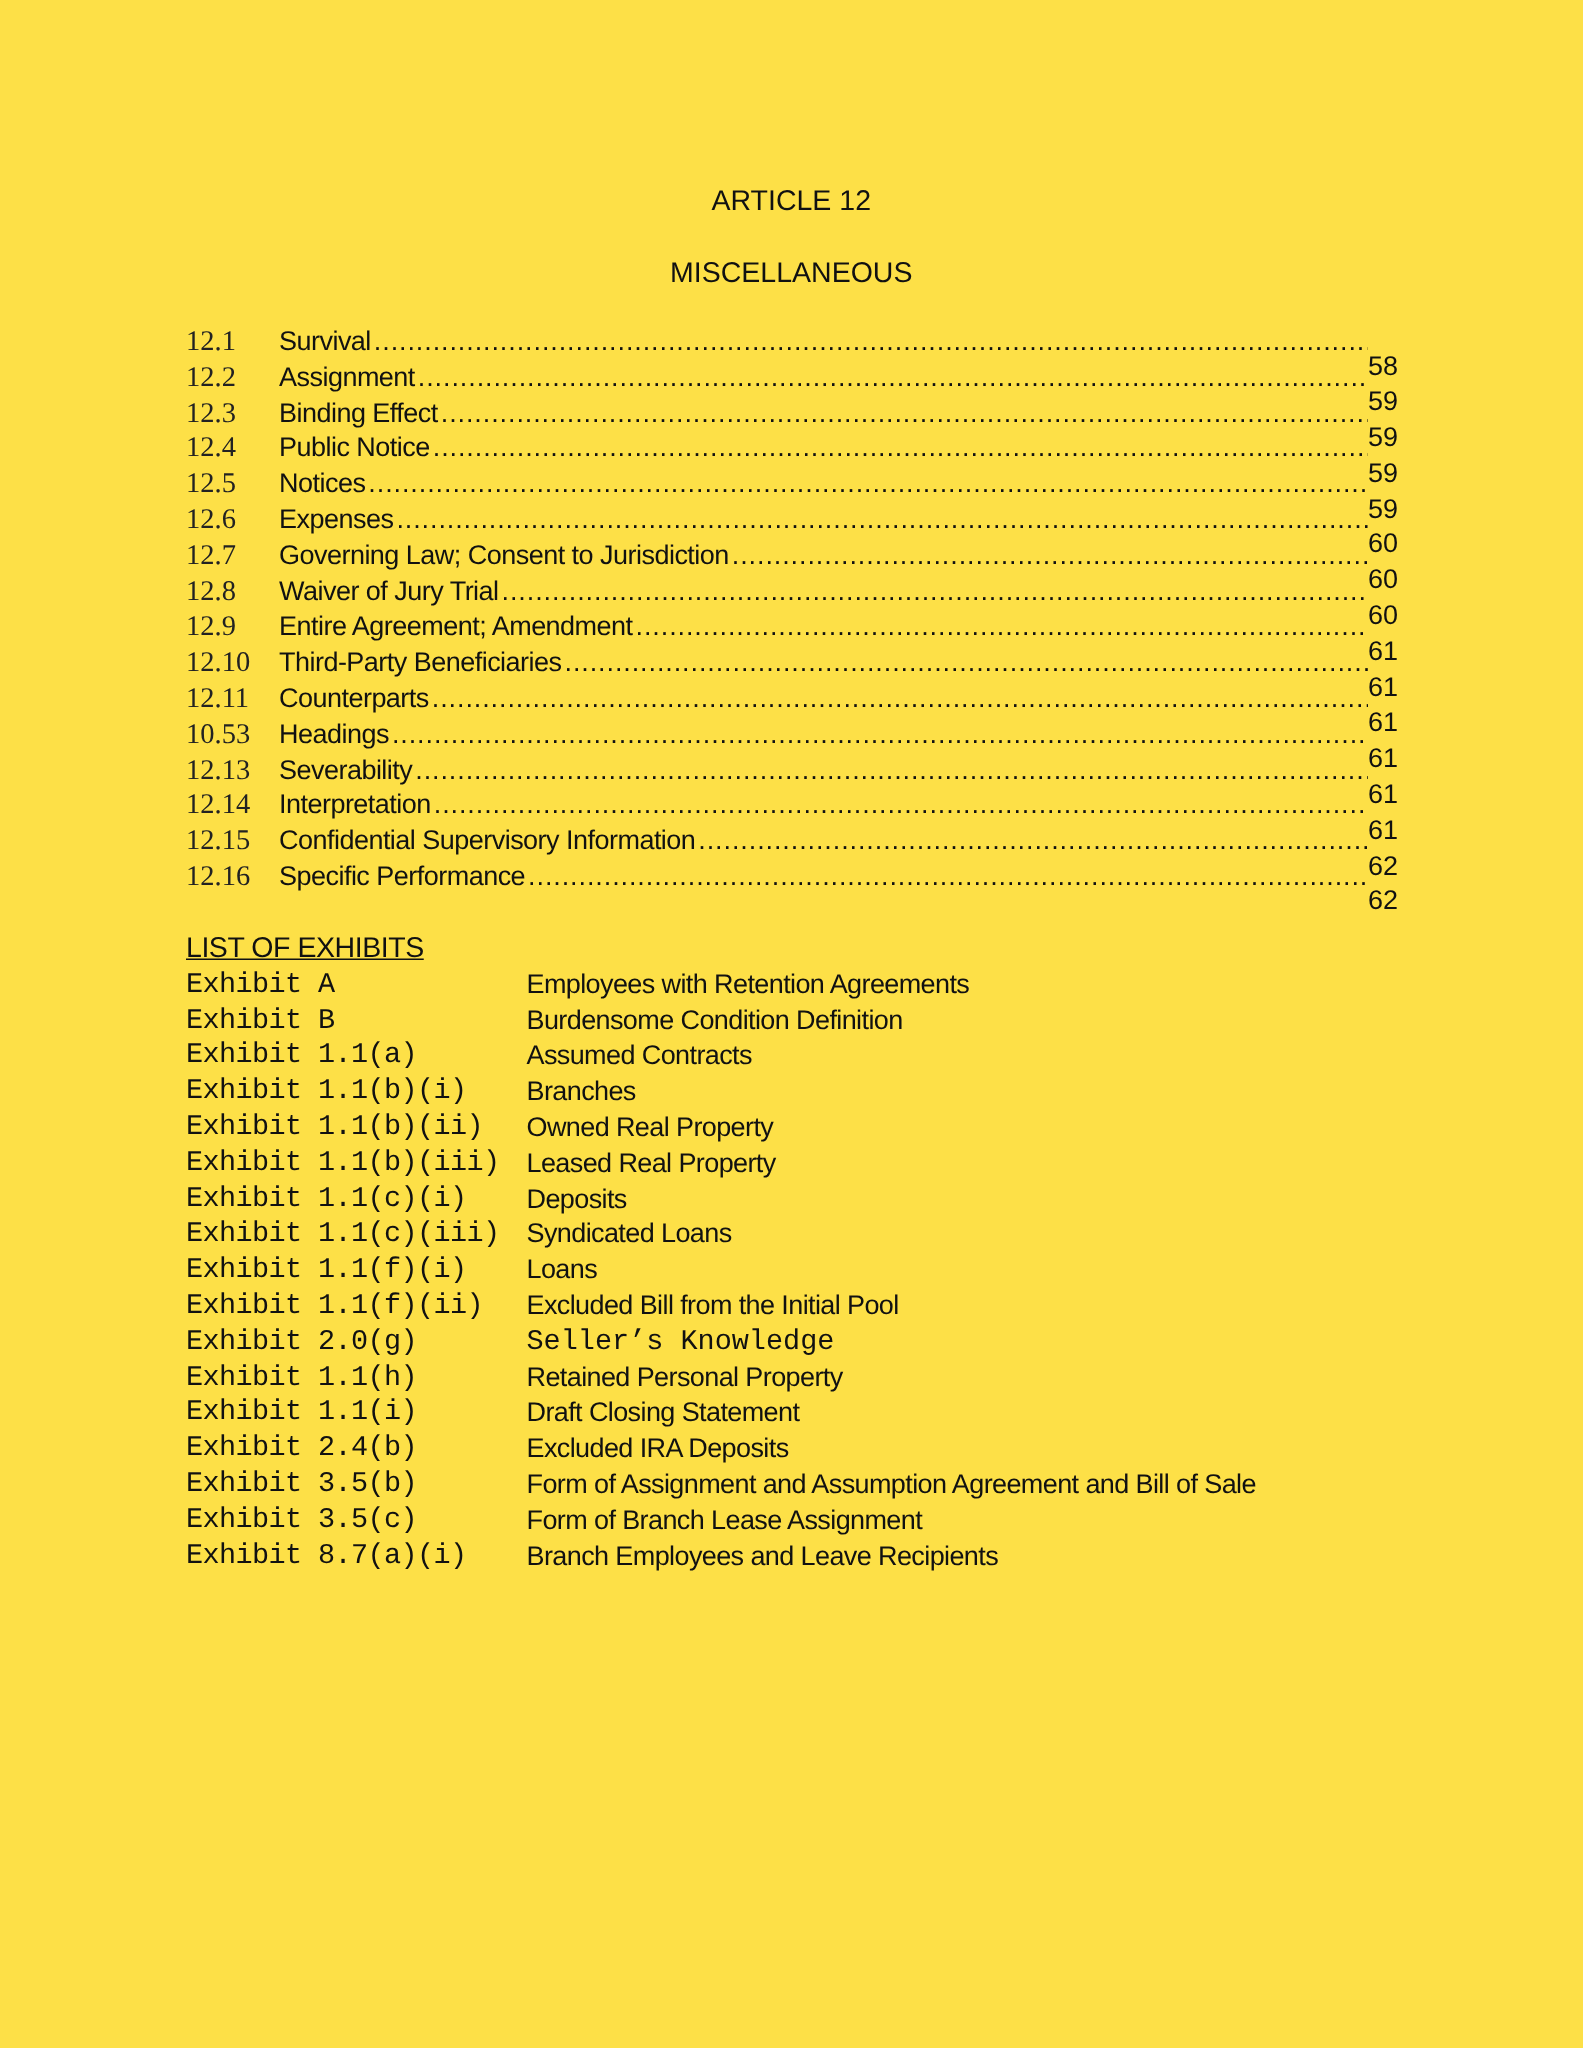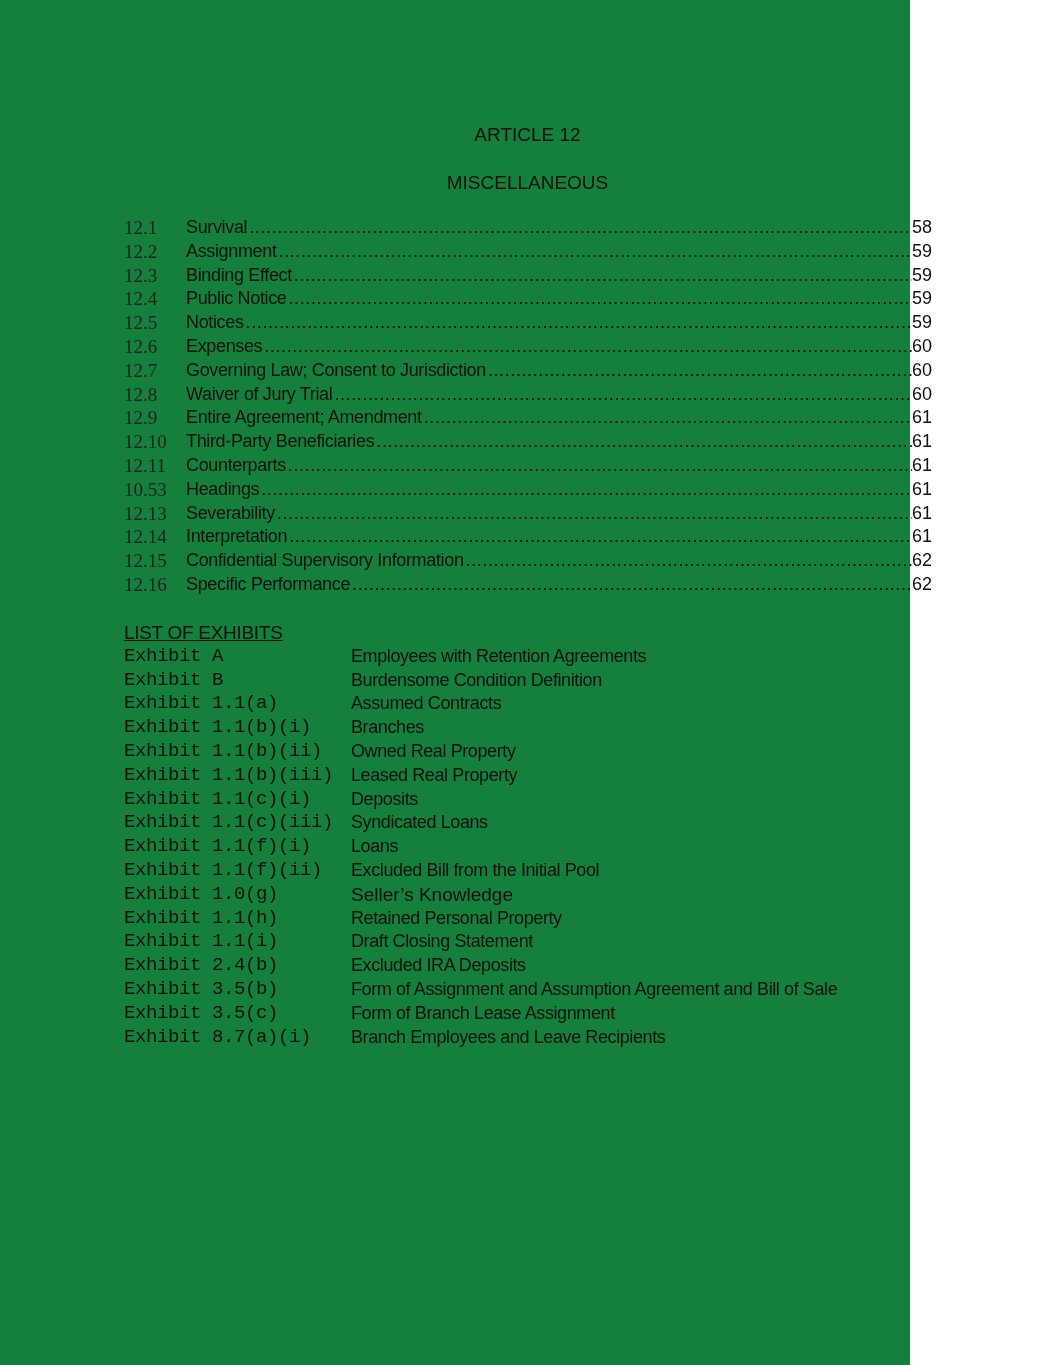--- a/index.html
+++ b/index.html
@@ -1,25 +1,25 @@
 <!DOCTYPE html>
 <html><head>
   <meta charset="utf-8">
   <style>
     html, body { margin: 0; padding: 0; background: #ffffff; }
     body { width: 1055px; height: 1365px; position: relative; overflow: hidden; color: #111; }
-    .page { position: absolute; left: 0; top: 0; width: 910px; height: 1365px; background: #15803d; }
+    .page { position: absolute; left: 0; top: 0; width: 1055px; height: 1365px; background: #fde047; }
     .center-title {
       position: absolute; left: 0; width: 1055px; text-align: center;
       font-family: "Liberation Sans", sans-serif; font-size: 19px; color: #111;
     }
     #article-heading { top: 124px; }
     #article-subheading { top: 172px; }
     .toc { position: absolute; left: 124px; top: 216px; width: 808px; }
-    .toc-row { position: relative; height: 23.8px; line-height: 23.8px; display: flex; align-items: flex-end; }
+    .toc-row { position: relative; height: 23.8px; line-height: 23.8px; display: flex; align-items: center; }
     .toc-num {
       width: 62px; flex: none;
       font-family: "Liberation Serif", serif; font-size: 19px; color: #222;
     }
     .toc-title-wrap {
       flex: 1; display: flex; align-items: baseline; overflow: hidden; white-space: nowrap;
     }
     .toc-title {
       font-family: "Liberation Sans", sans-serif; font-size: 18px; color: #111;
       flex: none; white-space: nowrap; transform-origin: left; letter-spacing: -0.35px;
@@ -43,21 +43,21 @@
     }
     .ex-row { display: flex; height: 23.8px; line-height: 23.8px; }
     .ex-label {
       width: 227px; flex: none;
       font-family: Liberation Mono, monospace; font-size: 19px; color: #111; letter-spacing: -0.4px;
     }
     .ex-desc {
       flex: 1; font-family: "Liberation Sans", sans-serif; font-size: 18px; color: #111;
       white-space: nowrap; letter-spacing: -0.4px;
     }
-    .ex-desc.serif { font-family: Liberation Sans, sans-serif; font-size: 19px; letter-spacing: 0; }
+    .ex-desc.serif { font-family: Liberation Mono, monospace; font-size: 19px; letter-spacing: 0; }
   </style>
 </head>
 <body>
 
 <div class="page">
 
   <div id="article-heading" class="center-title">ARTICLE 12</div>
   <div id="article-subheading" class="center-title">MISCELLANEOUS</div>
 
   <div class="toc">
@@ -227,21 +227,21 @@
     </div>
     <div class="ex-row">
       <span class="ex-label">Exhibit 1.1(f)(i)</span>
       <span class="ex-desc">Loans</span>
     </div>
     <div class="ex-row">
       <span class="ex-label">Exhibit 1.1(f)(ii)</span>
       <span class="ex-desc">Excluded Bill from the Initial Pool</span>
     </div>
     <div class="ex-row">
-      <span class="ex-label">Exhibit 1.0(g)</span>
+      <span class="ex-label">Exhibit 2.0(g)</span>
       <span class="ex-desc serif">Seller’s Knowledge</span>
     </div>
     <div class="ex-row">
       <span class="ex-label">Exhibit 1.1(h)</span>
       <span class="ex-desc">Retained Personal Property</span>
     </div>
     <div class="ex-row">
       <span class="ex-label">Exhibit 1.1(i)</span>
       <span class="ex-desc">Draft Closing Statement</span>
     </div>

